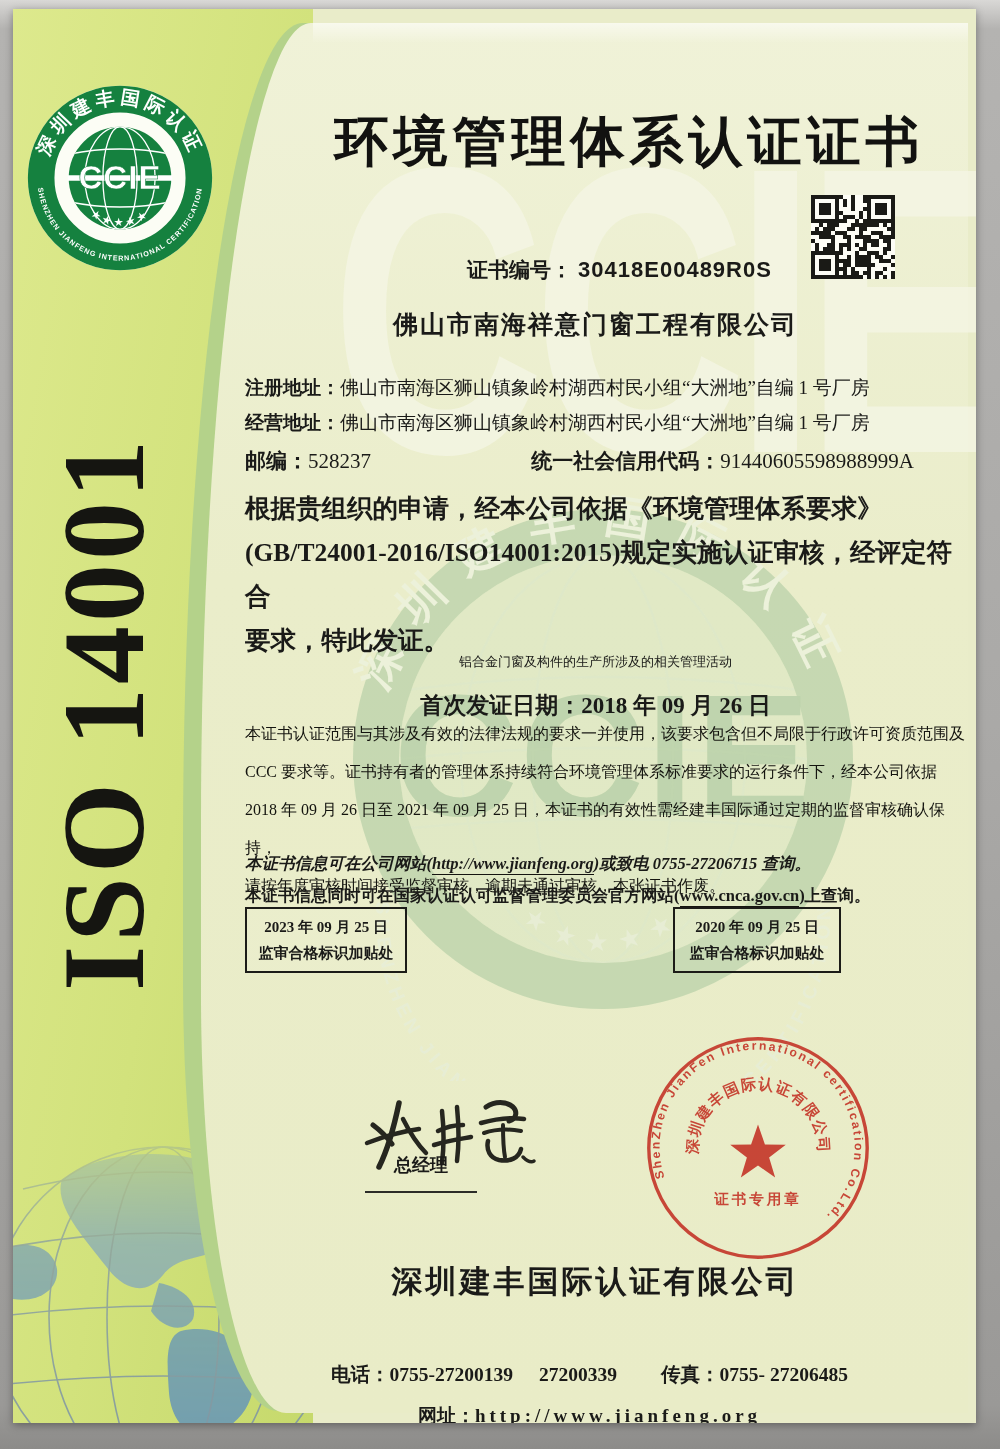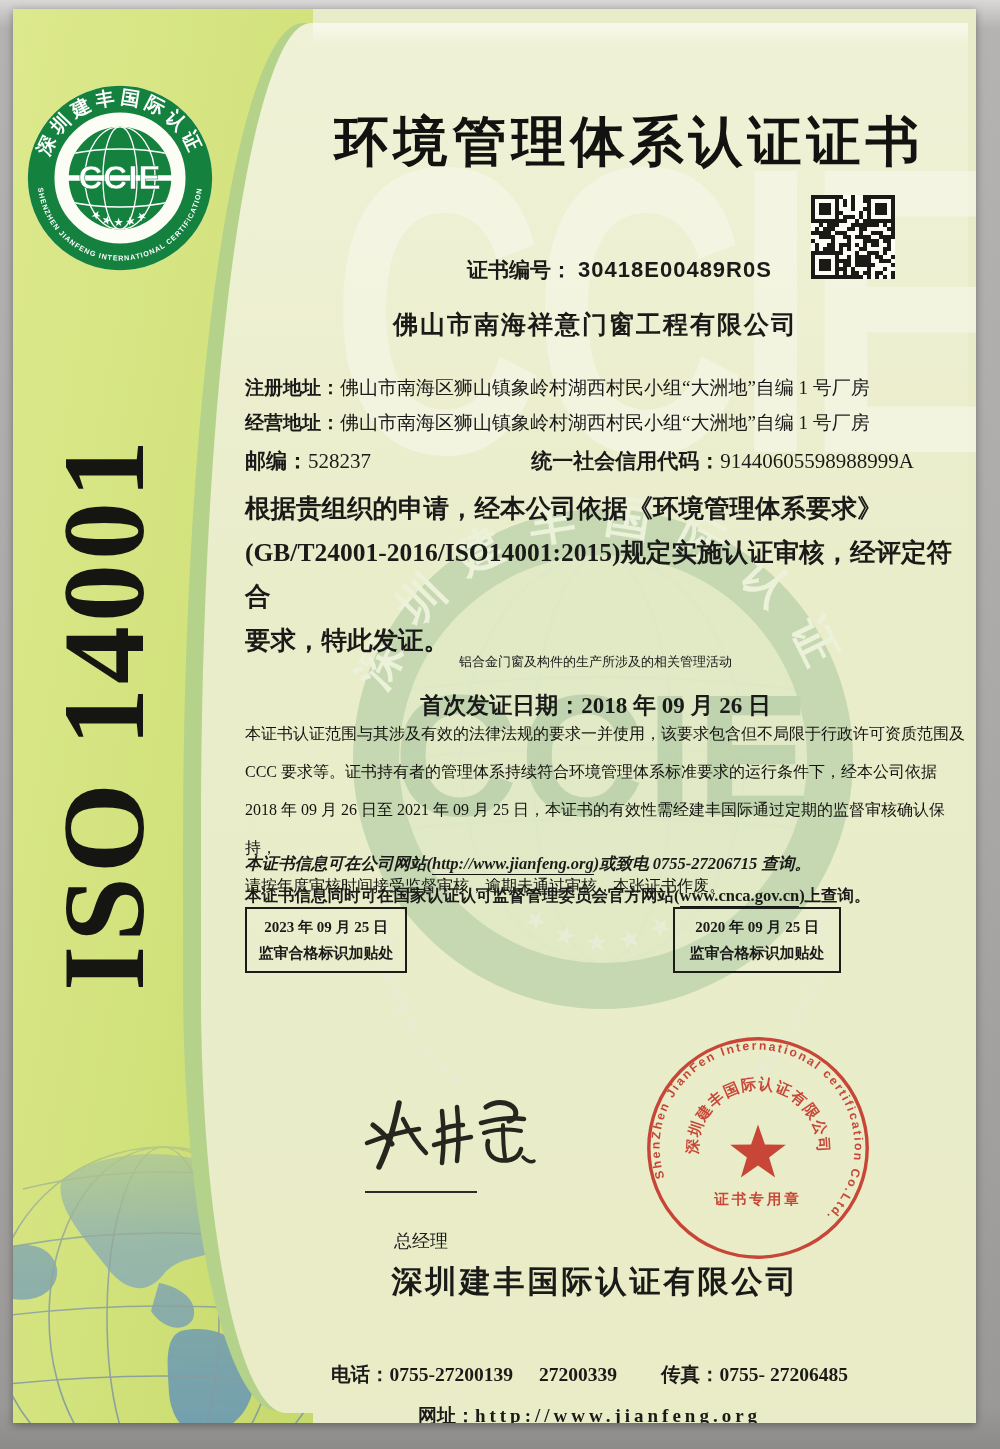--- a/index.html
+++ b/index.html
@@ -50,21 +50,21 @@
   .first-issue{left:232px;right:30px;top:681px;font-size:23px;font-weight:700;}
   .terms{left:232px;width:724px;top:706px;font-size:16px;line-height:38px;font-weight:500;color:#14140f;}
   .query{left:232px;width:724px;font-size:16.5px;font-weight:600;}
   .q1{top:844px;font-style:italic;}.q2{top:876px;}
   .url{font-weight:700;border-bottom:1.5px solid #14140f;padding-bottom:1px;}
   .audit-box{top:898px;width:154px;border:2px solid #1c1c18;padding:5px 2px;text-align:center;
         font-size:15px;font-weight:600;line-height:26px;background:rgba(255,255,255,.06);}
   .ab-left{left:232px;}
   .ab-right{left:660px;width:160px;}
   .sig-underline{left:352px;top:1182px;width:112px;height:2px;background:#2c2c28;}
-  .sig-title{left:348px;top:1220px;width:120px;text-align:center;font-size:18px;font-weight:400;}
+  .sig-title{left:348px;top:1144px;width:120px;text-align:center;font-size:18px;font-weight:700;}
   .issuer{left:232px;right:30px;top:1252px;font-size:31px;font-weight:700;letter-spacing:3px;}
   .f-line{left:210px;right:20px;text-align:center;font-size:19px;font-weight:600;}
   .f-addr{top:1310px;}
   .f-tel{top:1352px;font-size:19.5px;}
   .f-web{top:1394px;font-weight:700;}
   .f-web .web-val{letter-spacing:4px;}
   .sp{display:inline-block;width:26px;}
   .sp2{display:inline-block;width:44px;}
 </style>
 </head>

